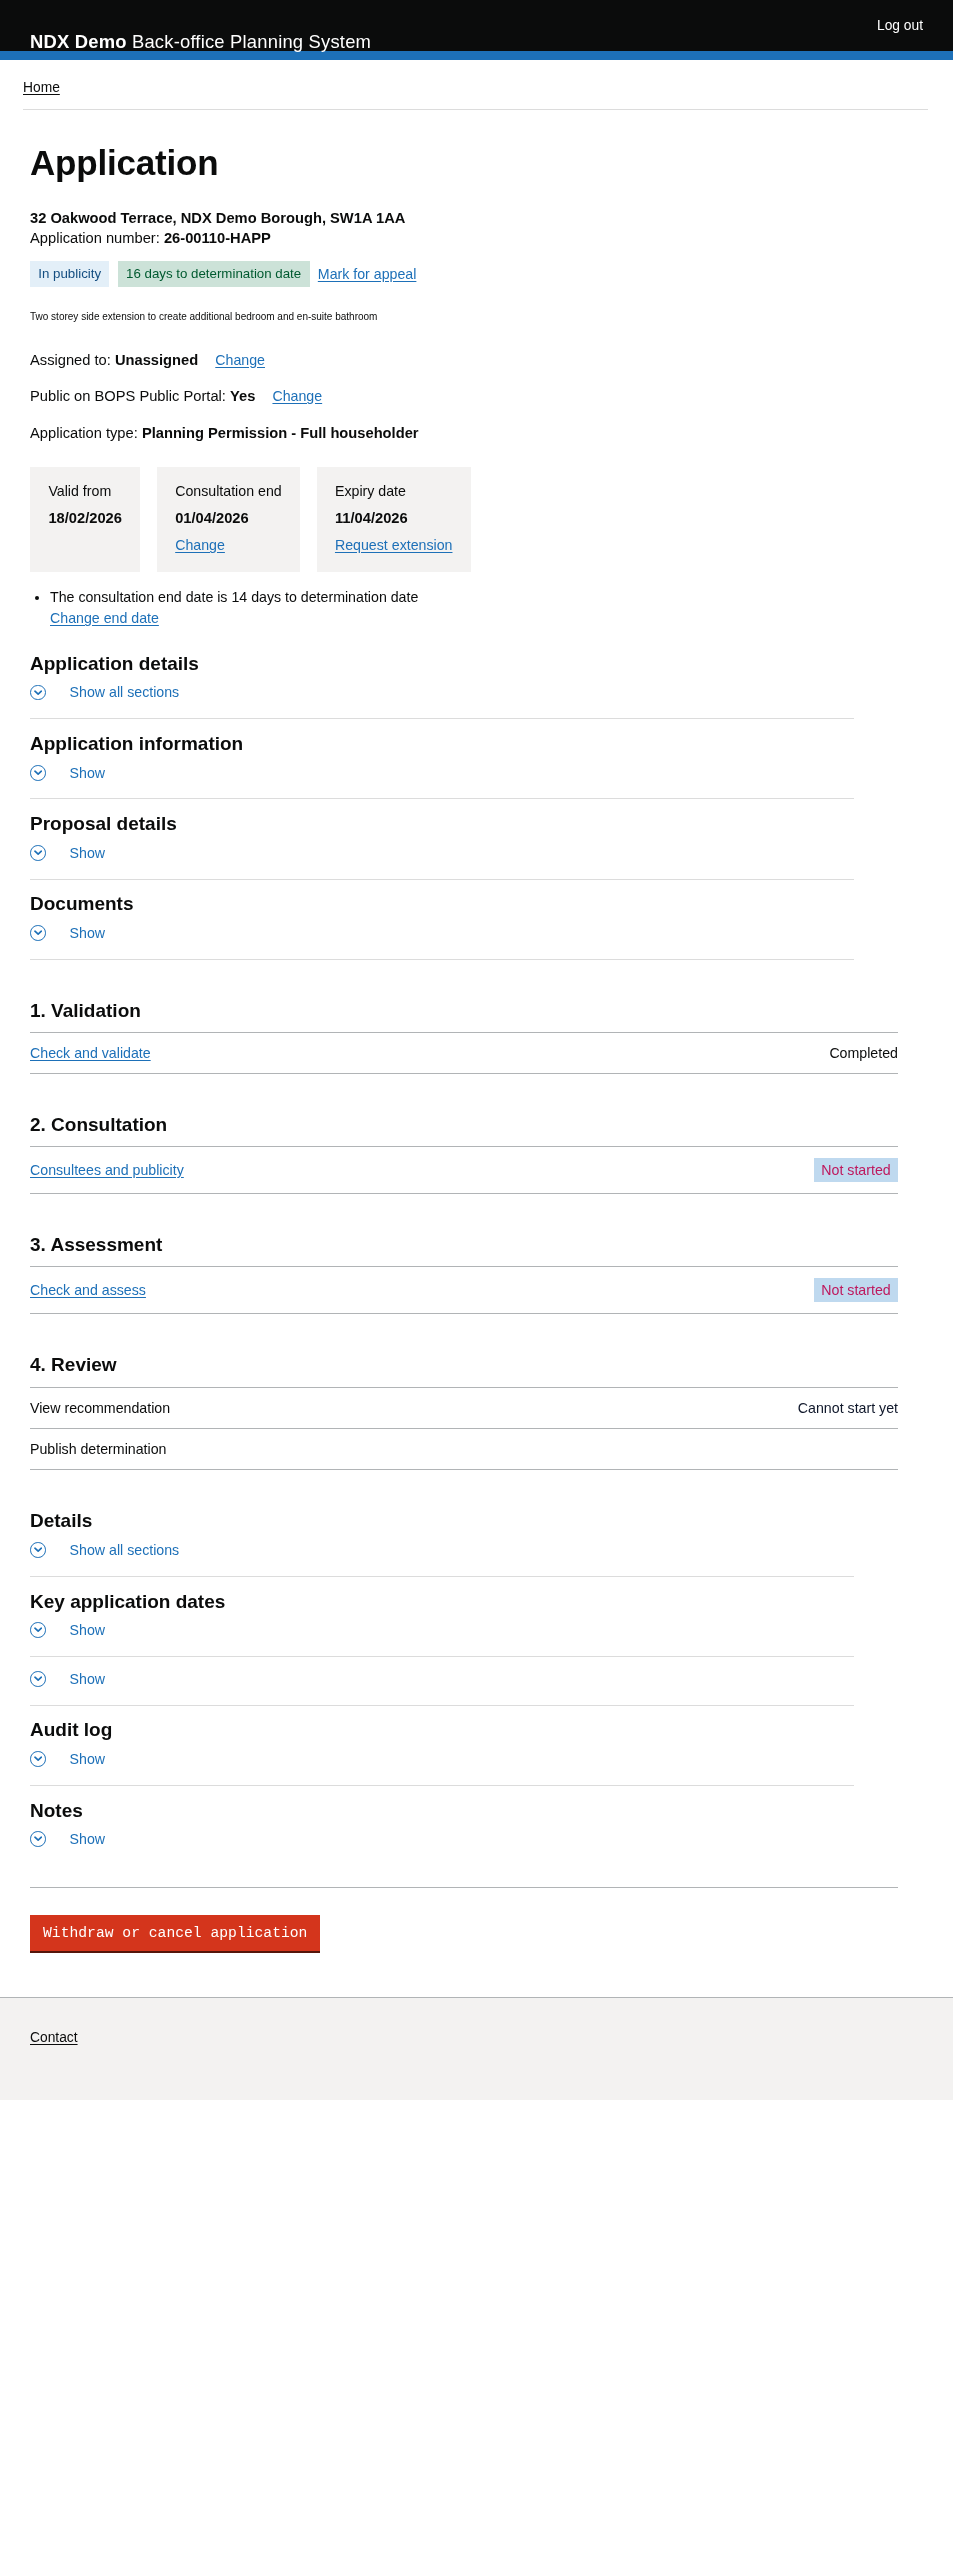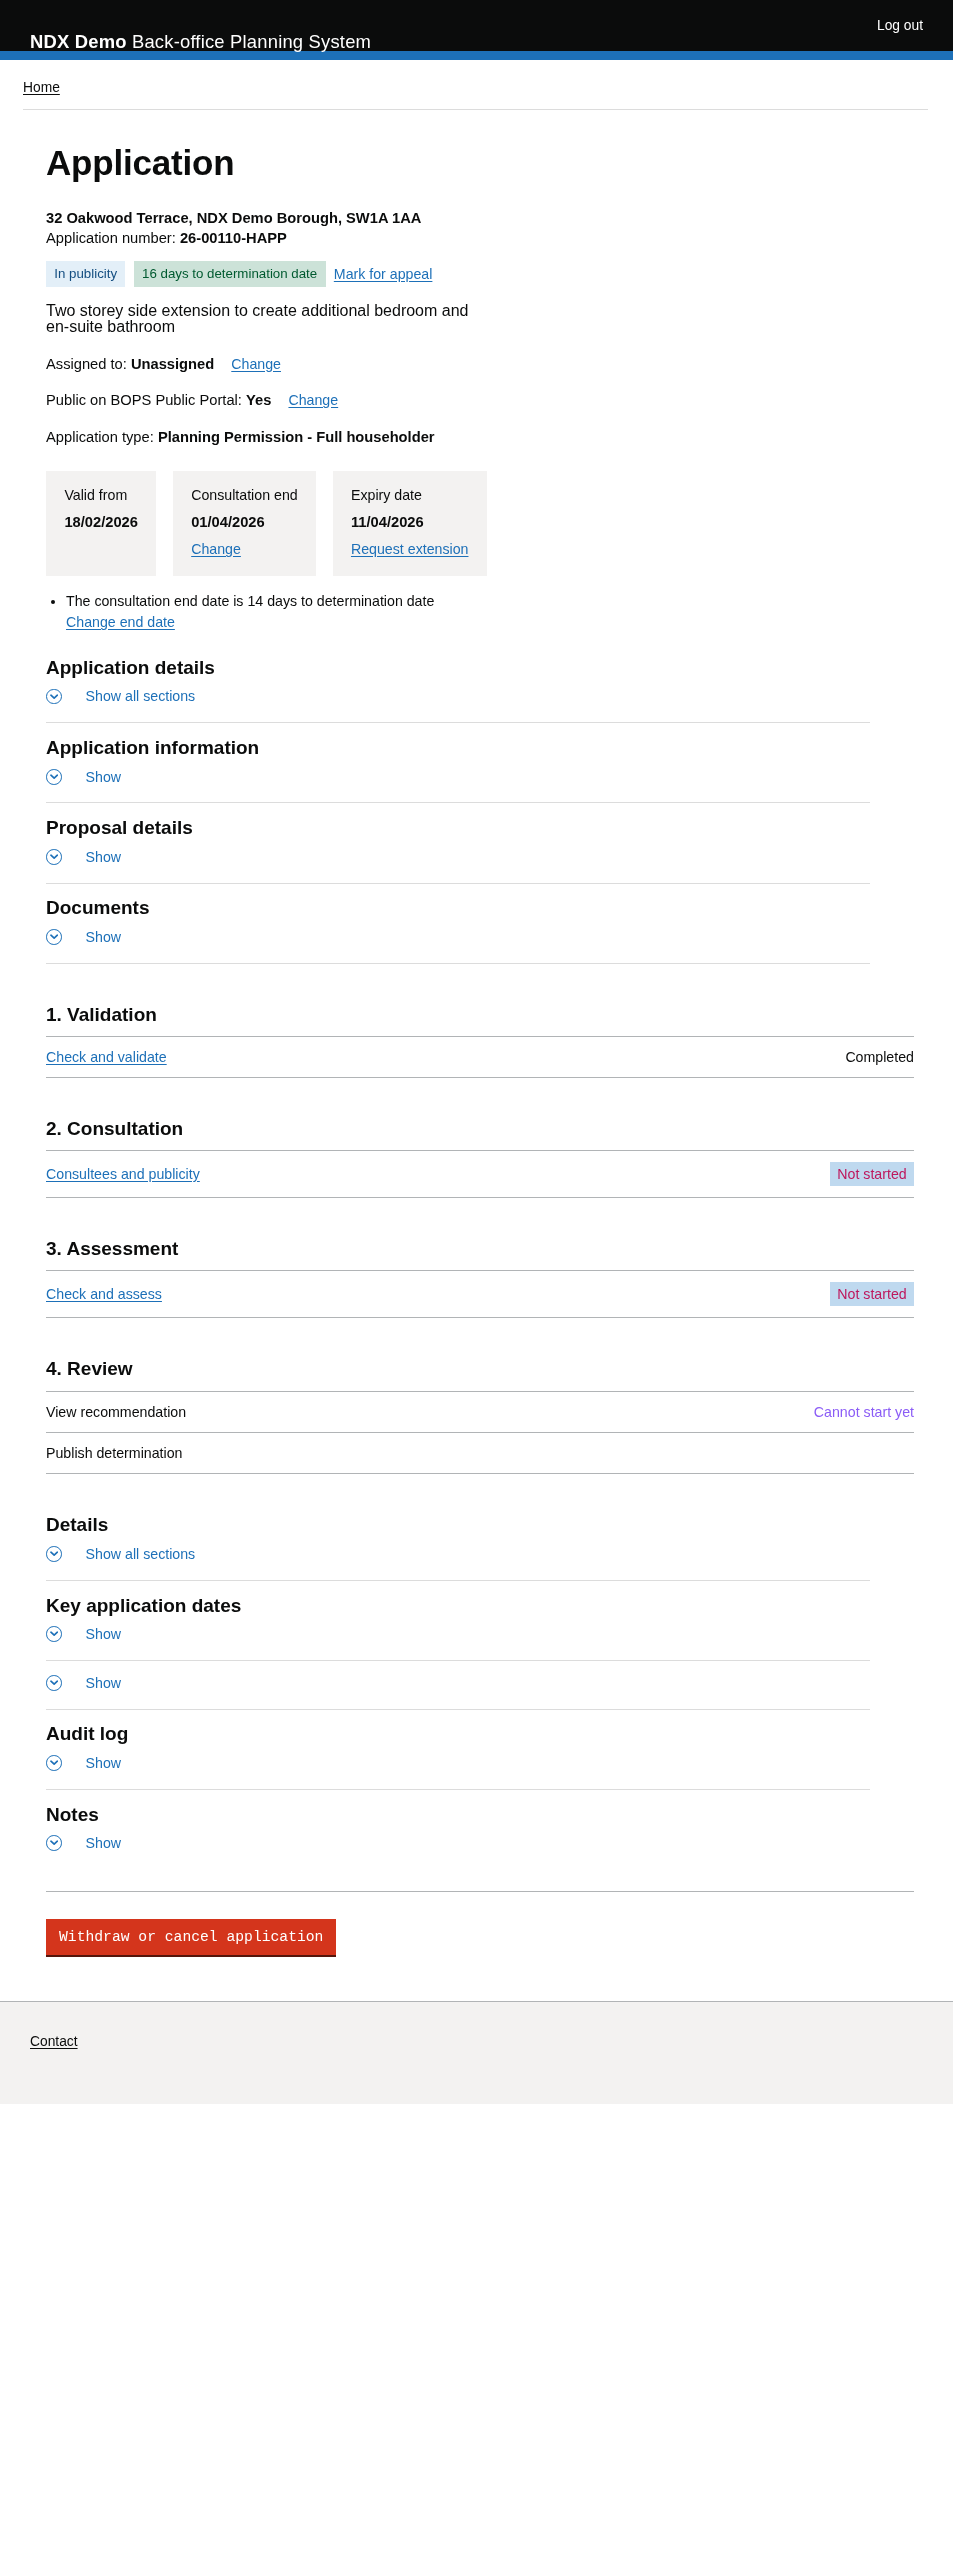--- a/index.html
+++ b/index.html
@@ -55,21 +55,21 @@
     height:0.9px;
     background:#dcdcdc;
     margin:0 25px 0 23px;
   }
 
   
   .page {
     padding:33px 0 0 0;
   }
   .content {
-    padding-left:46px;
+    padding-left:30px;
     padding-right:23px;
   }
 
   h1.page-title {
     font-size:35px;
     line-height:39px;
     font-weight:700;
     margin:0 0 26px 0;
     letter-spacing:-0.2px;
   }
@@ -107,22 +107,22 @@
   .tag-green { background:#cce2d8; color:#005a30; }
   .link {
     color:#1d70b8;
     text-decoration:underline;
     text-underline-offset:1.8px;
     font-size:14.2px;
     cursor:pointer;
   }
 
   .desc {
-    font-size:16px;
-    line-height:16px;
+    font-size:10px;
+    line-height:28px;
     max-width:440px;
     margin:0 0 18.4px 0;
   }
 
   .meta-line {
     font-size:14.7px;
     line-height:20px;
     margin:0 0 16.5px 0;
   }
   .meta-line b { font-weight:700; }
@@ -235,21 +235,21 @@
     text-decoration:underline;
     text-underline-offset:1.8px;
     cursor:pointer;
   }
   .task-status {
     font-size:14.2px;
     line-height:18.4px;
     color:#0b0c0c;
     text-align:right;
   }
-  .task-status.muted { color:#8b5cf6; }
+  .task-status.muted { color:#0f172a; }
   .task-status.tag-notstarted {
     background:#bfd9ef;
     color:#be185d;
     padding:2.8px 7.3px;
   }
 
   
   .bottom-rule {
     height:0.9px;
     background:#b1b4b6;

